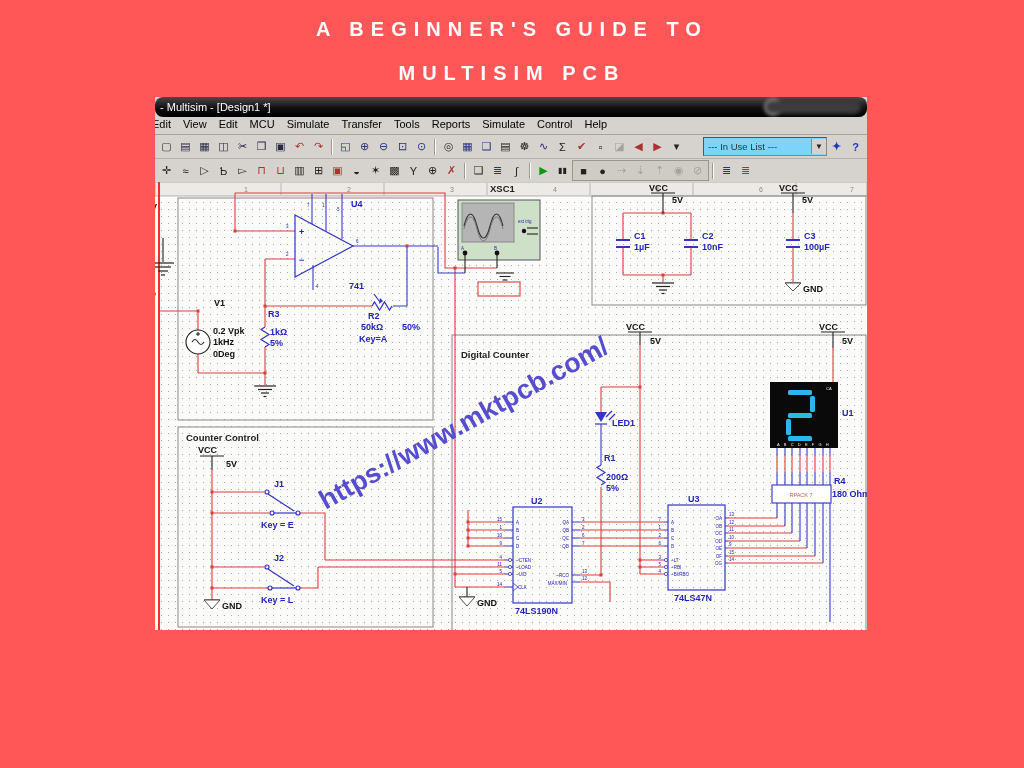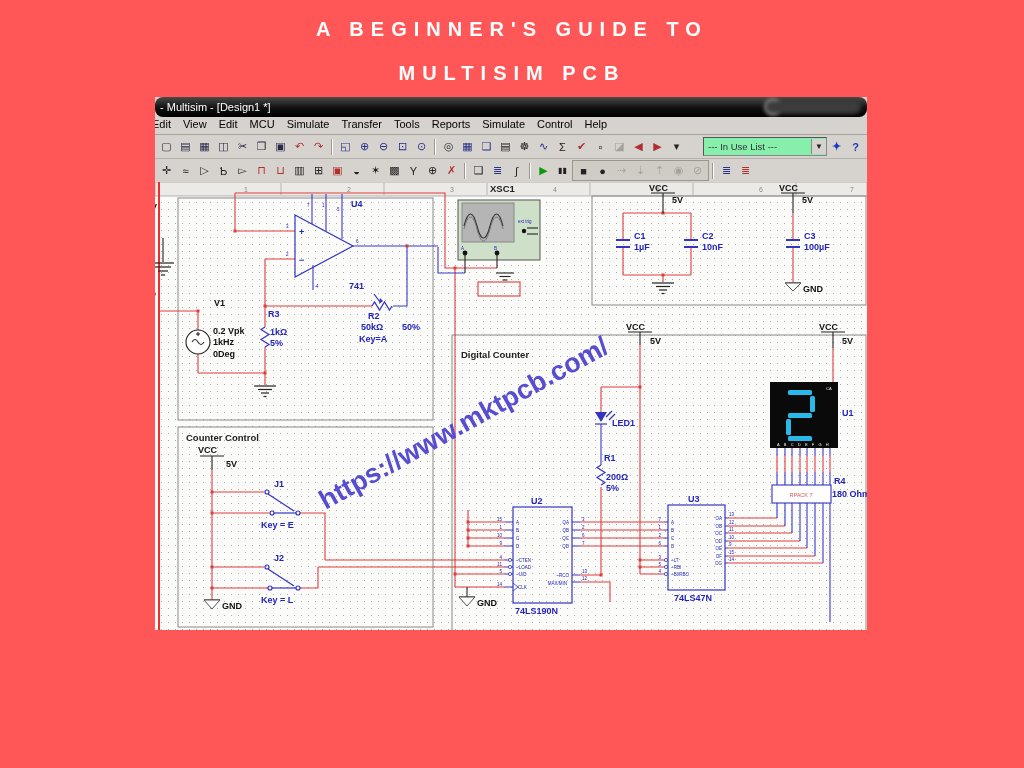--- a/index.html
+++ b/index.html
@@ -25,21 +25,21 @@
   .menubar span:first-child{margin-left:-9px;}
   .toolbar{position:absolute;left:0;width:712px;height:24px;background:#d6d3ce;display:flex;
            align-items:center;padding:0 2px;box-sizing:border-box;}
   .tb1{top:38px;border-bottom:1px solid #b5b2ac;} .tb2{top:62px;border-bottom:1px solid #8c8984;}
   .tbi{width:17px;height:17px;display:flex;align-items:center;justify-content:center;
        font-size:11px;color:#2a2a46;border:1px solid transparent;flex:0 0 auto;}
   .sep{width:1px;height:16px;background:#9b988f;border-right:1px solid #fff;margin:0 3px;flex:0 0 auto;}
   .red{color:#b03030;} .navy{color:#27308a;} .grn{color:#0a9a0a;} .gry{color:#a5a29b;}
   .blu{color:#2038c0;font-weight:bold;} .dk{color:#222;}
   .pausecase{display:flex;border:1px solid #9a978f;background:#cfccc6;padding:0 1px;}
-  .combo{margin-left:auto;width:122px;height:17px;background:#86efac;border:1px solid #888;
+  .combo{margin-left:auto;width:122px;height:17px;background:#7dd3fc;border:1px solid #888;
          border-top-color:#555;border-left-color:#555;display:flex;align-items:center;
          font-size:9.5px;color:#333;flex:0 0 auto;}
   .combo .cval{flex:1;padding-left:4px;white-space:nowrap;overflow:hidden;}
   .combo .carr{width:14px;height:15px;background:#d6d3ce;border-left:1px solid #888;
                display:flex;align-items:center;justify-content:center;font-size:8px;color:#222;}
   
   .canvas{position:absolute;left:0;top:85px;width:712px;height:448px;background:#fbfbfa;
           background-image:radial-gradient(circle,#a8a8a8 0.7px,transparent 0.9px);
           background-size:7px 7px;background-position:3px 3px;}
   .canvas svg{position:absolute;left:0;top:0;}

